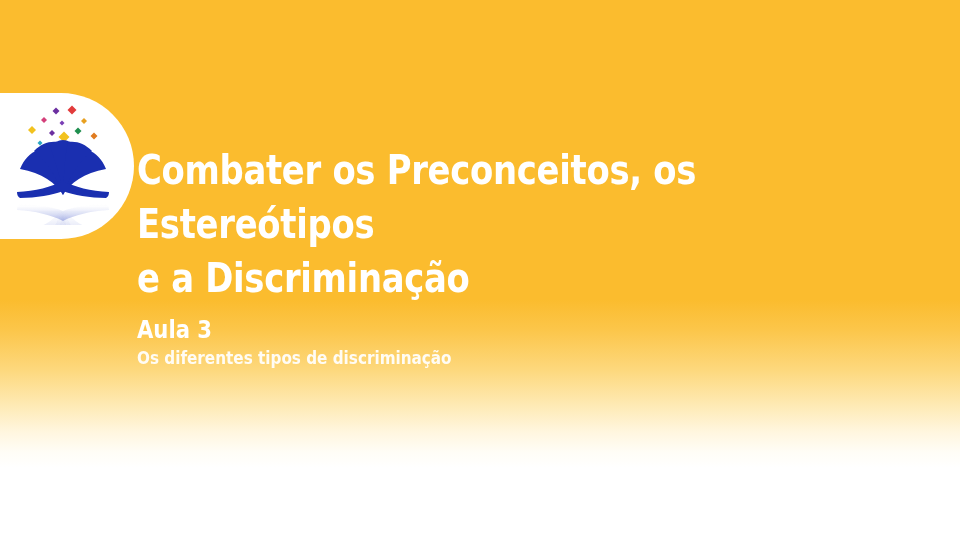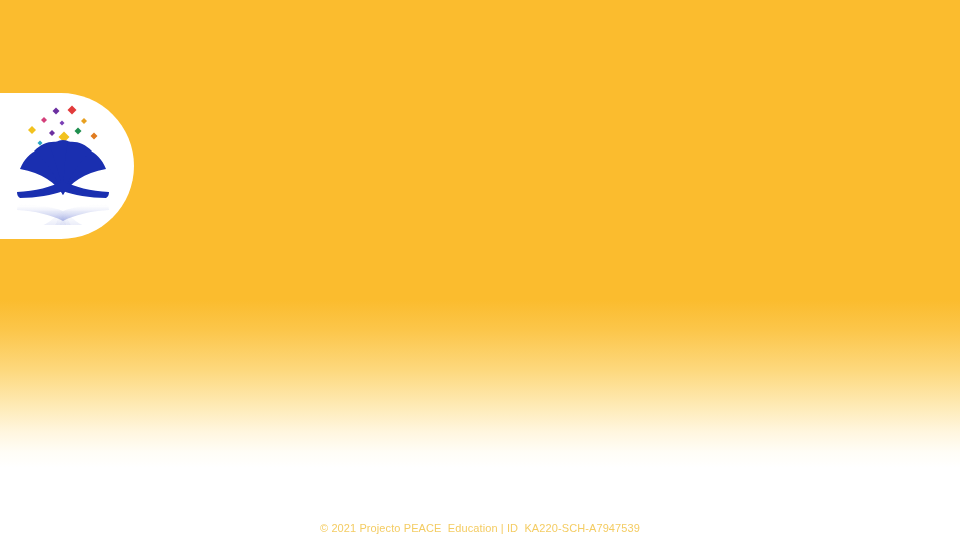--- a/index.html
+++ b/index.html
@@ -178,16 +178,21 @@
         <use href="#bookPages"></use>
         <g transform="translate(110,0) scale(-1,1)">
             <use href="#bookPages"></use>
           </g>
         <path d="M55 78 C44 84 27 88 9 89 C9 92 10 94 12 95 C28 95 45 92 55 88 Z"></path>
         <path d="M55 78 C66 84 83 88 101 89 C101 92 100 94 98 95 C82 95 65 92 55 88 Z"></path>
       </g>
     </svg>
   </div>
 
+  <div class="text-block">
+    <h1 class="slide-title">Combater os Preconceitos, os Estereótipos
+e a Discriminação</h1>
+    <div class="slide-subtitle">Aula 3</div>
+    <div class="slide-description">Os diferentes tipos de discriminação</div>
+  </div>
 
-  <div class="footer">© 2021 Projecto PEACE  Education | ID  KA220-SCH-A7947539</div>
 
 </div>
 
 </body></html>

